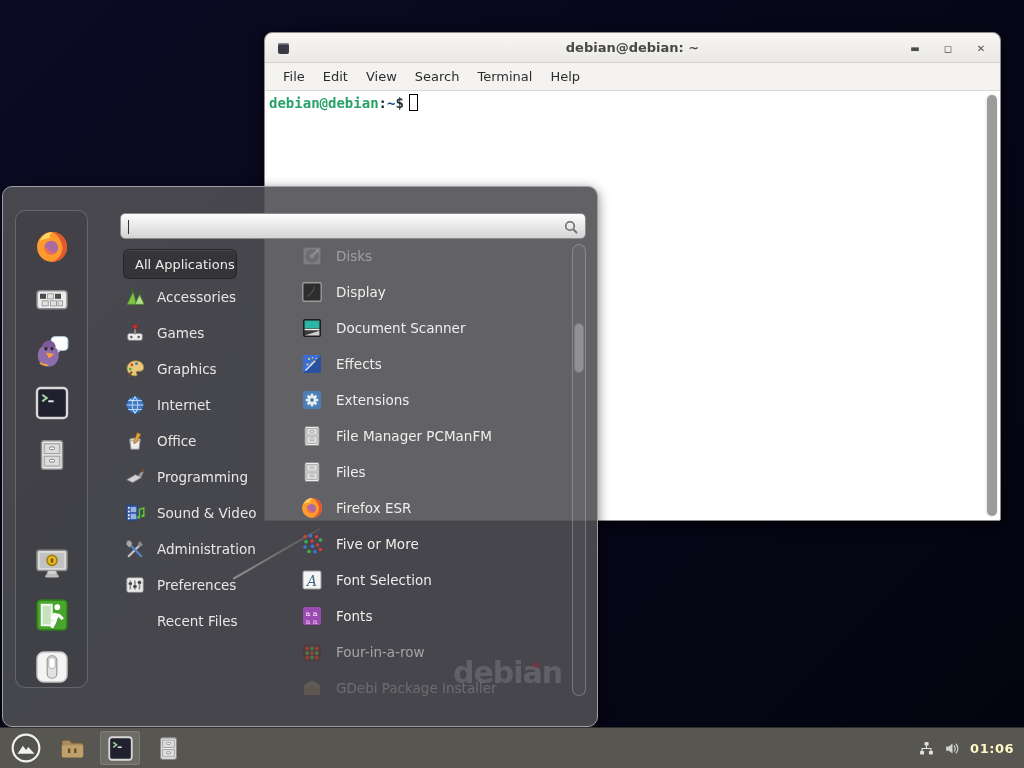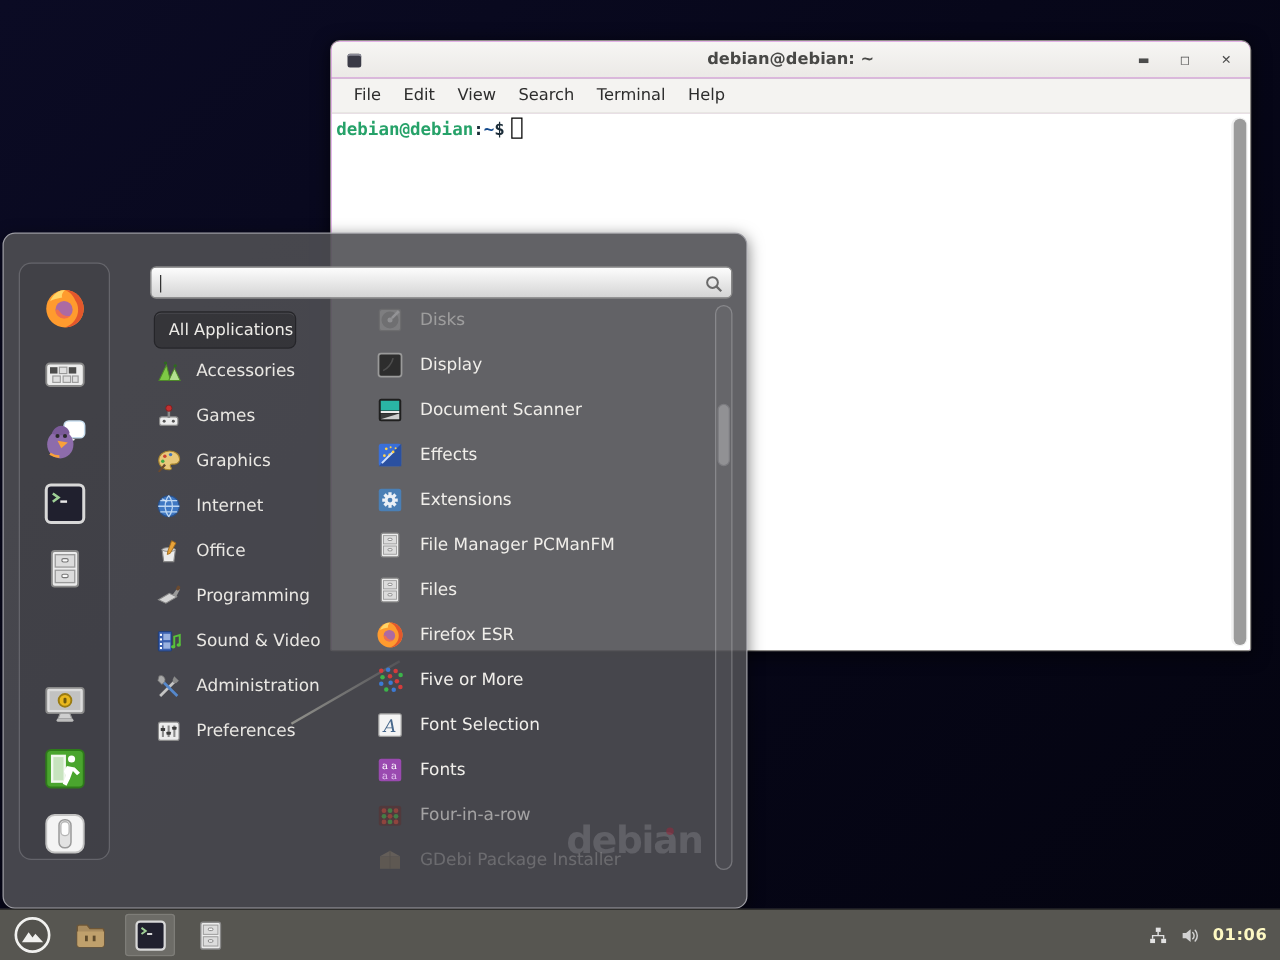--- a/index.html
+++ b/index.html
@@ -8,21 +8,21 @@
     font-family:"DejaVu Sans","Liberation Sans",sans-serif;
     position:relative;
     background:linear-gradient(135deg,#0b0b24 0%,#07071a 45%,#040410 100%);
   }
 
   
   .terminal-window{
     position:absolute; left:264px; top:32px; width:737px; height:489px;
     border:1px solid #8f8d89; border-radius:8px 8px 2px 2px;
     box-shadow:0 3px 14px rgba(0,0,0,.65);
-    background:#d946ef; overflow:hidden;
+    background:#737373; overflow:hidden;
   }
   .titlebar{
     position:relative; height:30px;
     background:linear-gradient(#f7f6f4,#ebe9e6);
     border-bottom:1px solid #d5d3cf;
   }
   .titlebar .win-icon{
     position:absolute; left:13px; top:10px; width:11px; height:11px;
     background:#3a3a46; border-radius:2px; box-shadow:inset 0 1.5px 0 #8a8a96;
   }
@@ -395,20 +395,24 @@
               <rect x="16" y="7" width="1.8" height="10" fill="#8a8a8a"></rect>
               <rect x="5" y="9.2" width="3.8" height="2.6" rx=".5" fill="#3c3c3c"></rect>
               <rect x="10" y="12.4" width="3.8" height="2.6" rx=".5" fill="#3c3c3c"></rect>
               <rect x="15" y="8" width="3.8" height="2.6" rx=".5" fill="#3c3c3c"></rect>
             </svg>
           </span>
     <span class="cat-label">Preferences</span>
   </div>
 
 
+  <div class="category-item">
+    <span class="cat-icon"></span>
+    <span class="cat-label">Recent Files</span>
+  </div>
 </div>
   </div>
 
   <div class="app-col" id="app-list">
   <div class="app-item" style="opacity: 0.42;">
     <span class="app-icon">
           <svg viewBox="0 0 24 24">
             <rect x="3.5" y="3.5" width="17" height="17" rx="2" fill="#a5a5a5" stroke="#7a7a7a"></rect>
             <circle cx="12" cy="12" r="6.8" fill="#818181"></circle>
             <circle cx="12" cy="12" r="2" fill="#cfcfcf"></circle>

